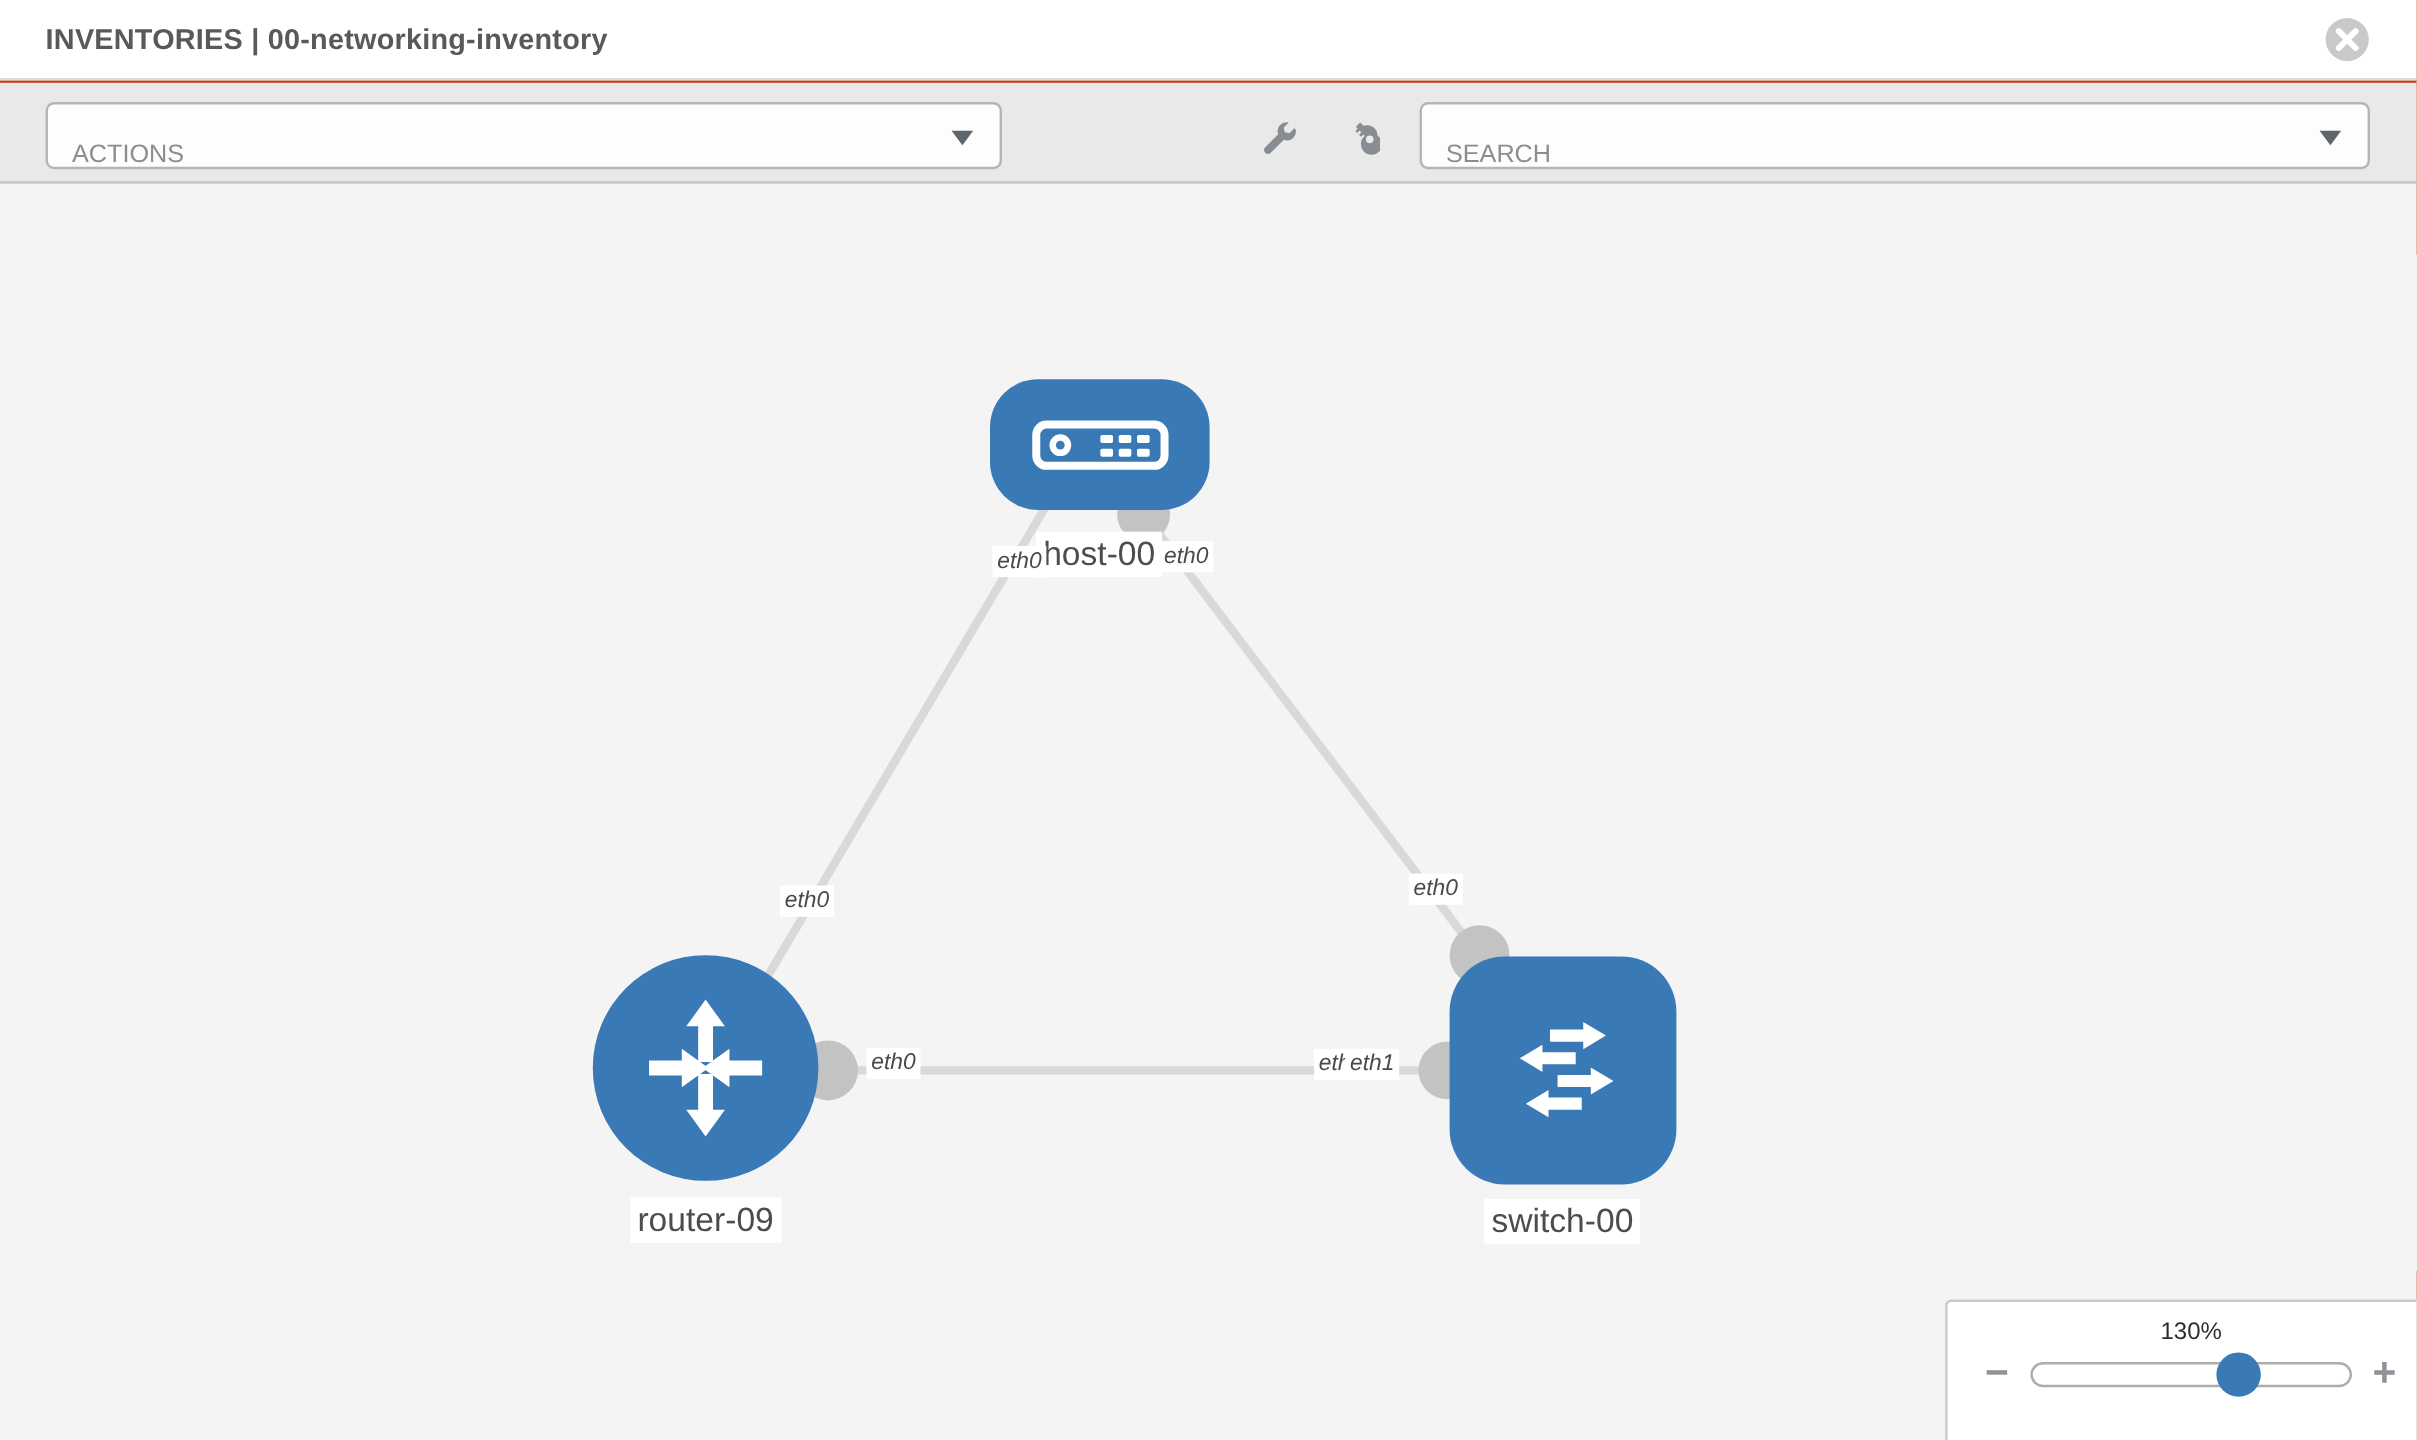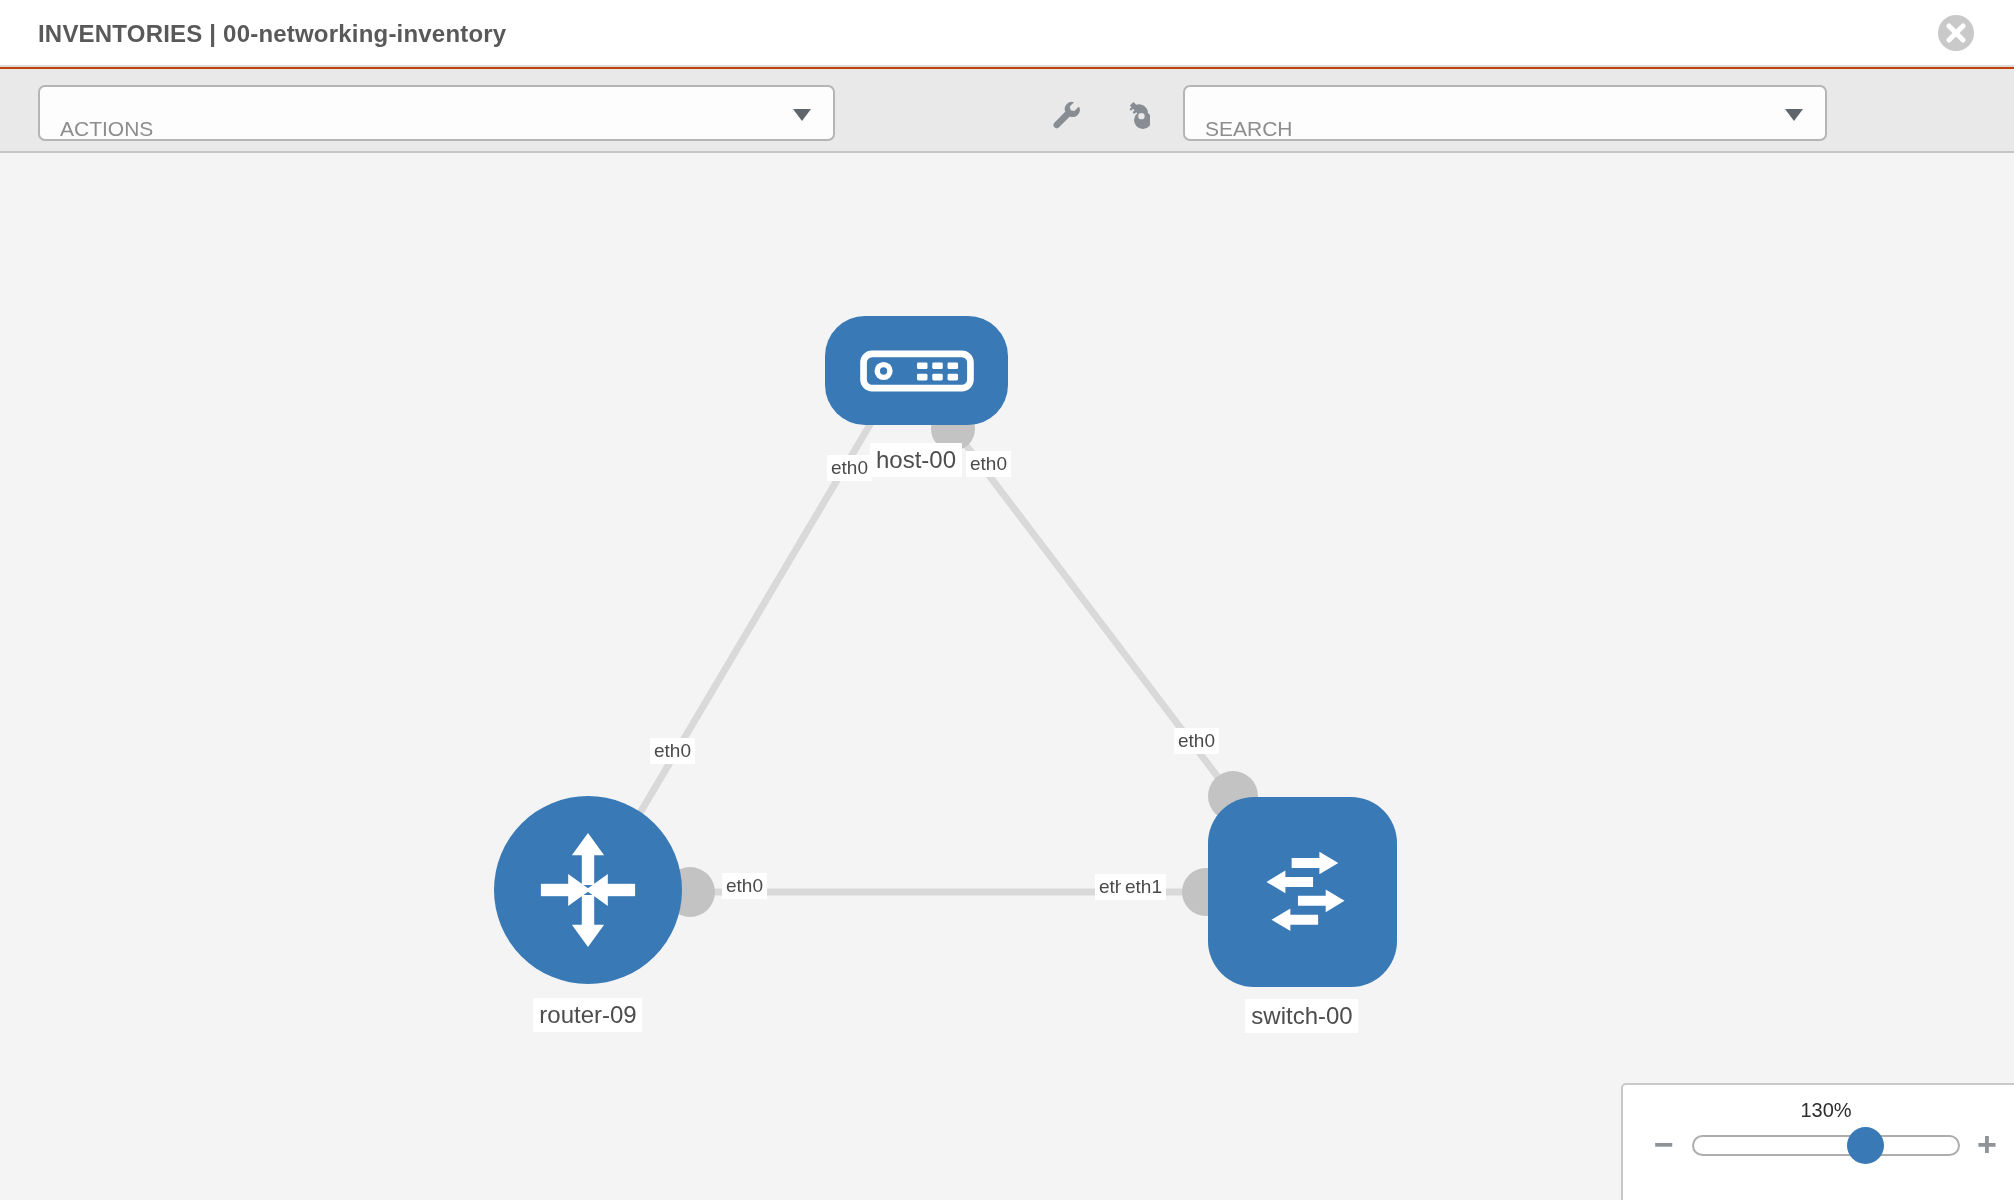--- a/index.html
+++ b/index.html
@@ -10,42 +10,42 @@
   
   .header { position:absolute; left:0; top:0; width:2014px; height:67px; background:#ffffff; border-bottom:2px solid #dcdcdc; }
   .header-title { position:absolute; left:38px; top:20px; font-size:24px; font-weight:bold; color:#595959; letter-spacing:0.2px; }
   .close-btn { position:absolute; left:1938px; top:15px; width:36px; height:36px; border-radius:50%; background:#c9c9c9; cursor:pointer; }
   .close-btn svg { position:absolute; left:8px; top:8px; }
 
   
   .toolbar { position:absolute; left:0; top:69px; width:2014px; height:84px; background:#e9e9e9; border-bottom:2px solid #c6c6c6; }
   .dropdown { position:absolute; top:16px; height:56px; background:#fdfdfd; border:2px solid #b5b5b5; border-radius:7px; cursor:pointer; }
   .dropdown-actions { left:38px; width:797px; }
-  .dropdown-search { left:1183px; width:644px; }
+  .dropdown-search { left:1183px; width:792px; }
   .dropdown-label { position:absolute; left:20px; top:16px; line-height:52px; font-size:21px; color:#8d8d8d; }
   .caret { position:absolute; right:22px; top:22px; width:0; height:0; border-left:9px solid transparent; border-right:9px solid transparent; border-top:12px solid #5e666d; }
   .tool-btn { position:absolute; top:31px; width:32px; height:32px; cursor:pointer; }
   .tool-wrench { left:1050px; }
   .tool-key { left:1118px; }
 
   
   .canvas { position:absolute; left:0; top:153px; width:2014px; height:1047px; background:#f4f4f4; overflow:hidden; }
   .links-layer { position:absolute; left:0; top:0; z-index:1; }
 
   .node { position:absolute; z-index:2; background:#3879b6; display:flex; align-items:center; justify-content:center; cursor:pointer; }
   .node-host   { left:825px; top:163px; width:183px; height:109px; border-radius:40px; }
   .node-router { left:494px; top:643px; width:188px; height:188px; border-radius:50%; }
   .node-switch { left:1208px; top:644px; width:189px; height:190px; border-radius:46px; }
 
-  .nlabel { position:absolute; z-index:3; background:#ffffff; color:#4d4d4d; font-size:24px; padding:3px 6px; white-space:nowrap; }
+  .nlabel { position:absolute; z-index:3; background:#ffffff; color:#4d4d4d; font-size:28px; padding:3px 6px; white-space:nowrap; }
   .nlabel-host   { left:916px;  top:290px; transform:translateX(-50%); }
   .nlabel-router { left:588px;  top:845px; transform:translateX(-50%); }
   .nlabel-switch { left:1302px; top:846px; transform:translateX(-50%); }
 
-  .plabel { position:absolute; z-index:3; background:#ffffff; color:#4a4a4a; font-size:19px; padding:2px 4px; white-space:nowrap; }
+  .plabel { position:absolute; z-index:3; background:#ffffff; color:#4a4a4a; font-size:19px; padding:2px 4px; white-space:nowrap;font-style:italic; }
   .plabel-host-left    { left:827px;  top:302px; }
   .plabel-host-right   { left:966px;  top:298px; }
   .plabel-router-top   { left:650px;  top:585px; }
   .plabel-router-right { left:722px;  top:720px; }
   .plabel-sw-back      { left:1095px; top:721px; }
   .plabel-sw-front     { left:1121px; top:721px; z-index:4; }
   .plabel-switch-top   { left:1174px; top:575px; }
 
   
   .zoom-panel { position:absolute; left:1621px; top:930px; width:400px; height:160px; background:#ffffff; border:2px solid #c9c9c9; border-radius:5px; z-index:5; }

